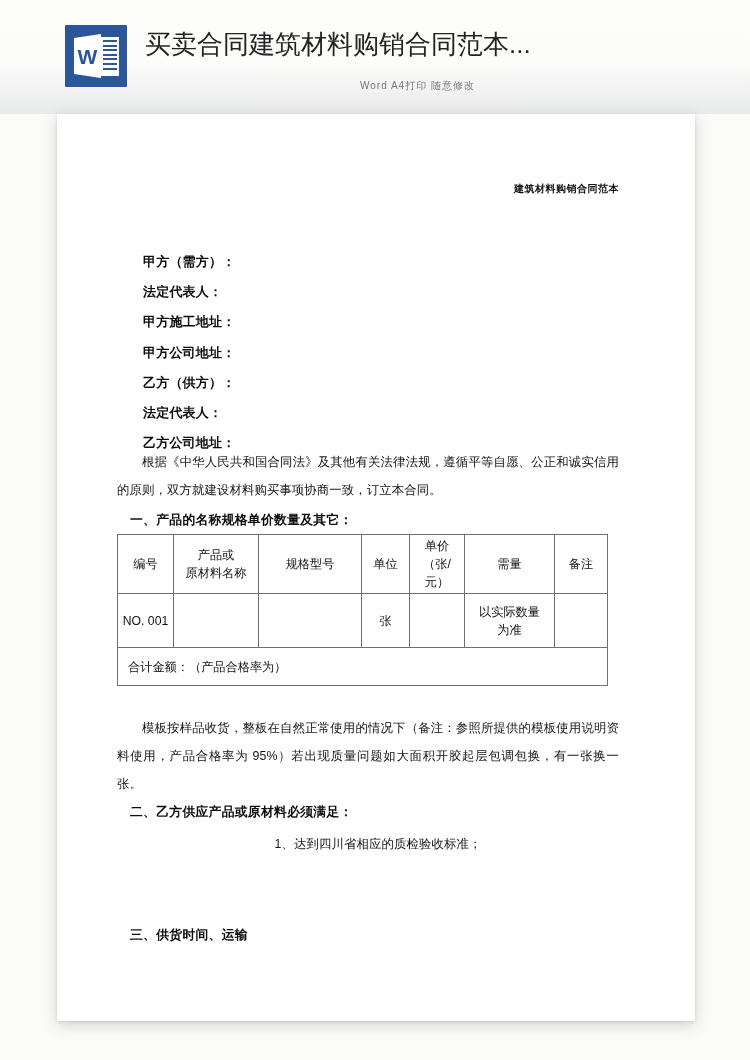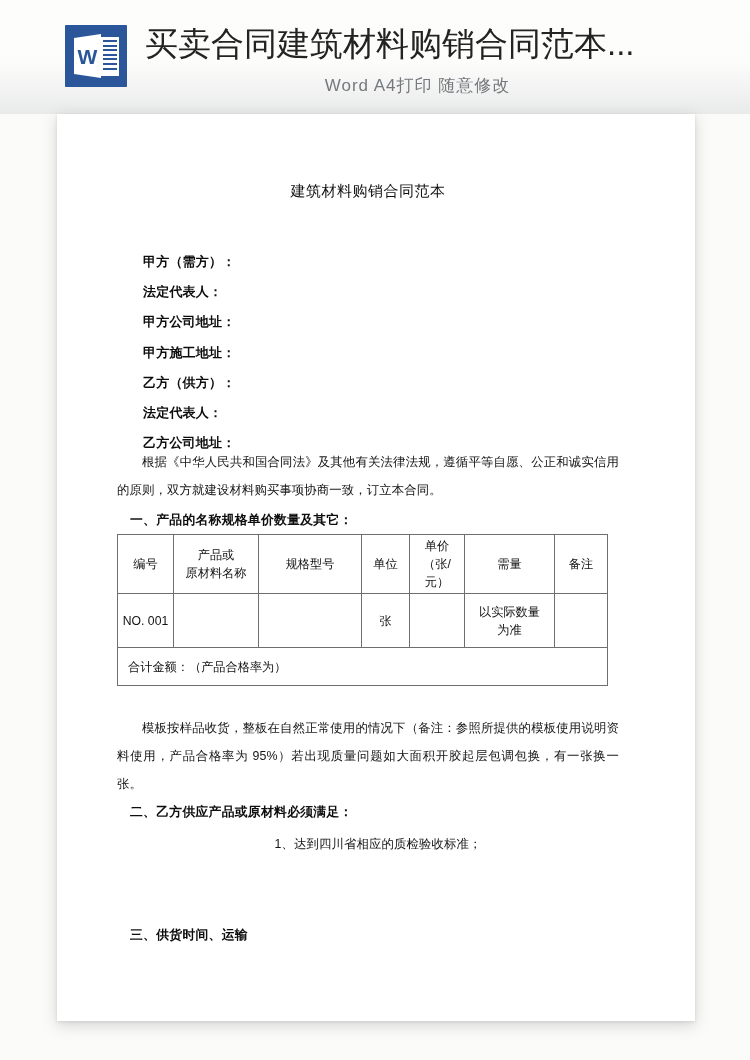--- a/index.html
+++ b/index.html
@@ -82,36 +82,36 @@
     height: 2px;
     margin-bottom: 2.6px;
     background: #2b579a;
   }
 
   .header-title {
     position: absolute;
     left: 88px;
     top: 24px;
     width: 545px;
-    font-size: 33px;
+    font-size: 26px;
     line-height: 40px;
     font-weight: normal;
     color: #232323;
     white-space: nowrap;
     overflow: hidden;
     letter-spacing: 0px;
   }
 
   .header-subtitle {
     position: absolute;
     left: 88px;
     top: 76px;
     width: 545px;
     text-align: center;
-    font-size: 17px;
+    font-size: 10px;
     line-height: 20px;
     color: #76797c;
     letter-spacing: 1px;
   }
 
   
   .page-shadow {
     position: absolute;
     left: 57px;
     top: 114px;
@@ -139,23 +139,23 @@
     top: 0;
     width: 502px;
     height: 907px;
   }
 
   .doc-title {
     position: absolute;
     left: 0;
     top: 68px;
     width: 502px;
-    text-align: center;
-    font-size: 15px;
-    font-weight: normal;
+    text-align: right;
+    font-size: 10px;
+    font-weight: bold;
     letter-spacing: 0.5px;
     color: #111;
   }
 
   
   .party-list {
     position: absolute;
     left: 26px;
     top: 140px;
     width: 400px;
@@ -258,22 +258,22 @@
 <div class="page-shadow"></div>
 
 <div class="page">
   <div class="doc-body">
 
     <div class="doc-title">建筑材料购销合同范本</div>
 
     <div class="party-list">
       <div class="party-item">甲方（需方）：</div>
       <div class="party-item">法定代表人：</div>
+      <div class="party-item">甲方施工地址：</div>
       <div class="party-item">甲方公司地址：</div>
-      <div class="party-item">甲方施工地址：</div>
       <div class="party-item">乙方（供方）：</div>
       <div class="party-item">法定代表人：</div>
       <div class="party-item">乙方公司地址：</div>
     </div>
 
     <div class="para indent" style="top:334px;">根据《中华人民共和国合同法》及其他有关法律法规，遵循平等自愿、公正和诚实信用的原则，双方就建设材料购买事项协商一致，订立本合同。</div>
 
     <div class="heading" style="top:396px;">一、产品的名称规格单价数量及其它：</div>
 
     <table class="contract-table" style="top:420px;">

